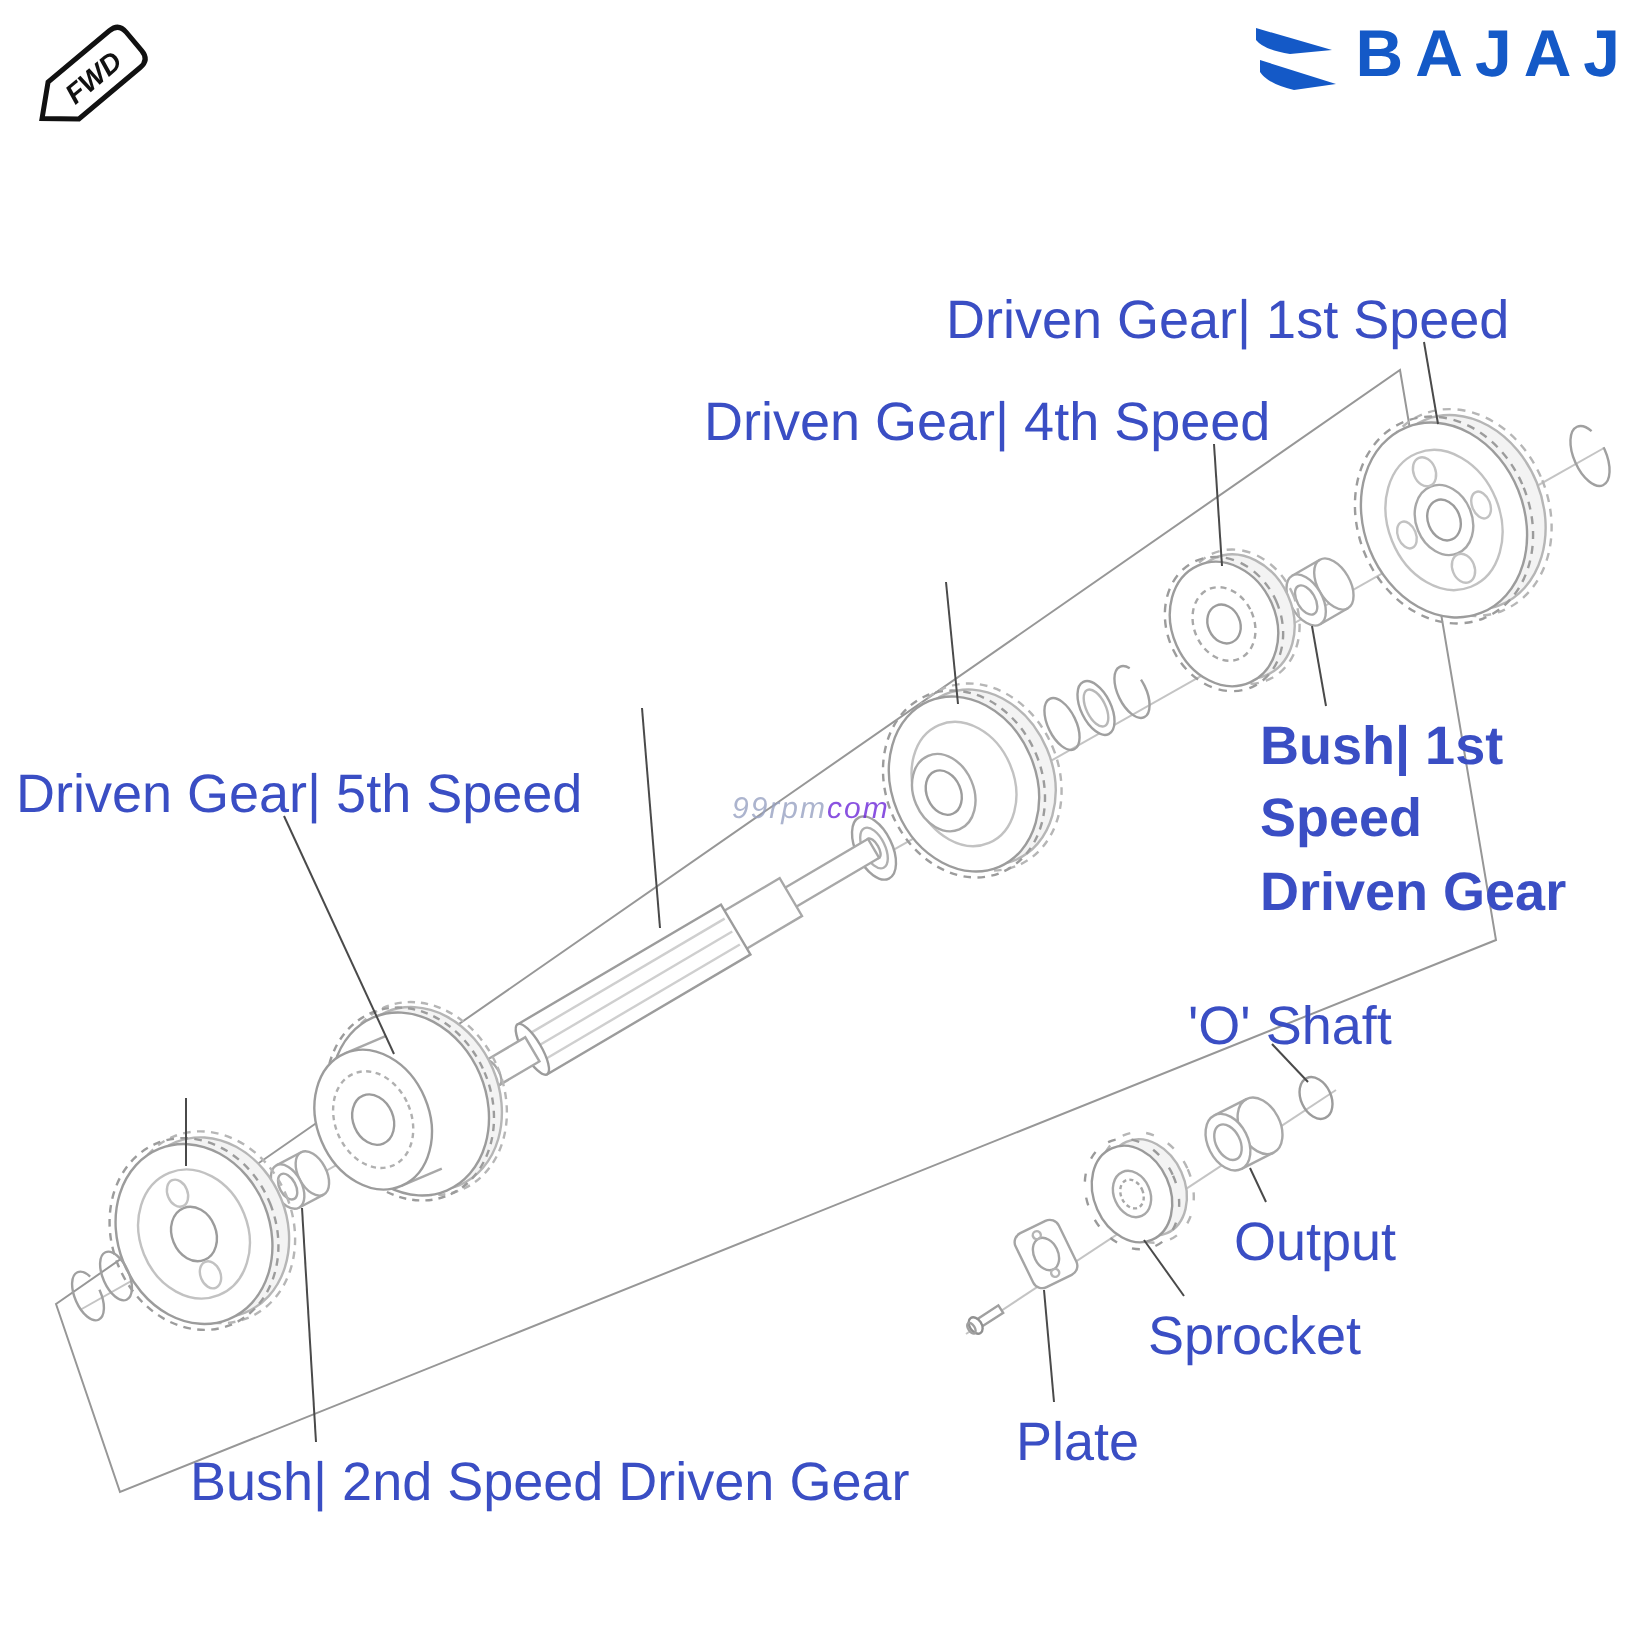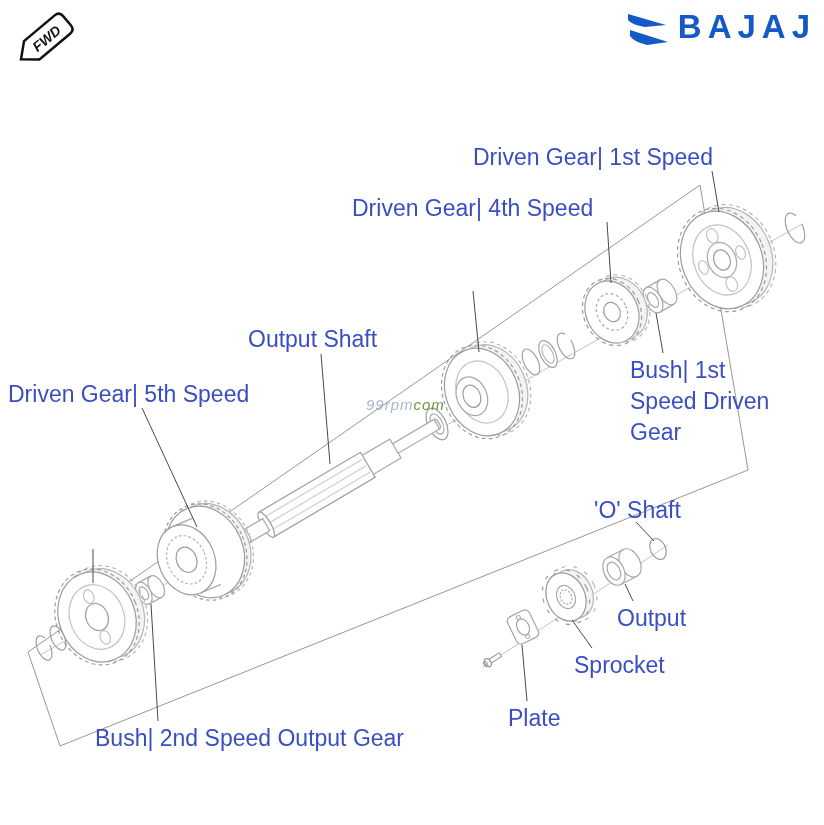--- a/index.html
+++ b/index.html
@@ -1,35 +1,35 @@
 <!DOCTYPE html>
 <html style="--label-blue: #3a4ec4; --brand-blue: #1459c7;"><head>
 <meta charset="utf-8">
 <style>
   html,body{margin:0;padding:0;background:#fff;}
   #stage{position:relative;width:824px;height:825px;background:#fff;overflow:hidden;
          font-family:"Liberation Sans",sans-serif;}
   .art{position:absolute;left:0;top:0;z-index:1;}
-  .label{position:absolute;z-index:3;color:var(--label-blue,#3a4ec4);font-size:23px;
+  .label{position:absolute;z-index:3;color:var(--label-blue,#3a4ec4);font-size:27px;
          line-height:1.35;white-space:nowrap;}
-  .label.wrap{white-space:normal;}
+  .label.wrap{white-space:normal;font-weight:bold;}
   .boundary{fill:none;stroke:#979797;stroke-width:1;}
   .axisline{stroke:#c4c4c4;stroke-width:1;fill:none;}
   .part ellipse,.part rect,.part line,.part circle{stroke-width:1.2;}
   .fw{fill:#ffffff;}
   .fg{fill:#f3f3f3;}
   .fn{fill:none;}
   .teeth{fill:none;}
   .leaders line{stroke:#4a4a4a;stroke-width:1;}
   .fwd{position:absolute;left:2px;top:0;z-index:4;}
   .brand{position:absolute;top:8px;right:8px;z-index:4;display:flex;gap:8px;}
   .brand-text{color:var(--brand-blue,#1459c7);font-weight:700;font-size:33px;letter-spacing:6px;}
   .watermark{position:absolute;z-index:2;font-size:15px;font-style:italic;letter-spacing:1px;
              color:#98a2c2;opacity:.8;}
-  .wm2{color:#4d7c0f;}
+  .wm2{color:#6d28d9;}
 </style>
 </head>
 <body>
 
 <div id="stage">
 
   <svg class="fwd" width="84" height="78" viewBox="0 0 84 78">
     <g transform="translate(42,40) rotate(-40)">
       <path d="M-30 0 L-16 -12 L24 -12 Q30 -12 30 -6 L30 6 Q30 12 24 12 L-16 12 Z" fill="#ffffff" stroke="#111111" stroke-width="2.5"></path>
       <text x="-13" y="5.5" font-size="14" font-weight="bold" font-style="italic" fill="#111111">FWD</text>
@@ -210,22 +210,21 @@
       <line x1="158" y1="721" x2="151" y2="604"></line>
     </g>
   </svg>
 
   <div class="watermark" style="left:366px;top:396px">
     <span>99rpm</span><span class="wm2">com</span>
   </div>
 
   <div class="label" style="left:473px;top:142px">Driven Gear| 1st Speed</div>
   <div class="label" style="left:352px;top:193px">Driven Gear| 4th Speed</div>
-  <div class="label" style="left:248px;top:324px">Output Shaft</div>
   <div class="label" style="left:8px;top:379px">Driven Gear| 5th Speed</div>
   <div class="label wrap" style="left:630px;top:355px;width:160px">Bush| 1st Speed Driven Gear</div>
   <div class="label" style="left:594px;top:495px">'O' Shaft</div>
   <div class="label" style="left:617px;top:603px">Output</div>
   <div class="label" style="left:574px;top:650px">Sprocket</div>
   <div class="label" style="left:508px;top:703px">Plate</div>
-  <div class="label" style="left:95px;top:723px">Bush| 2nd Speed Output Gear</div>
+  <div class="label" style="left:95px;top:723px">Bush| 2nd Speed Driven Gear</div>
 
 </div>
 
 </body></html>

